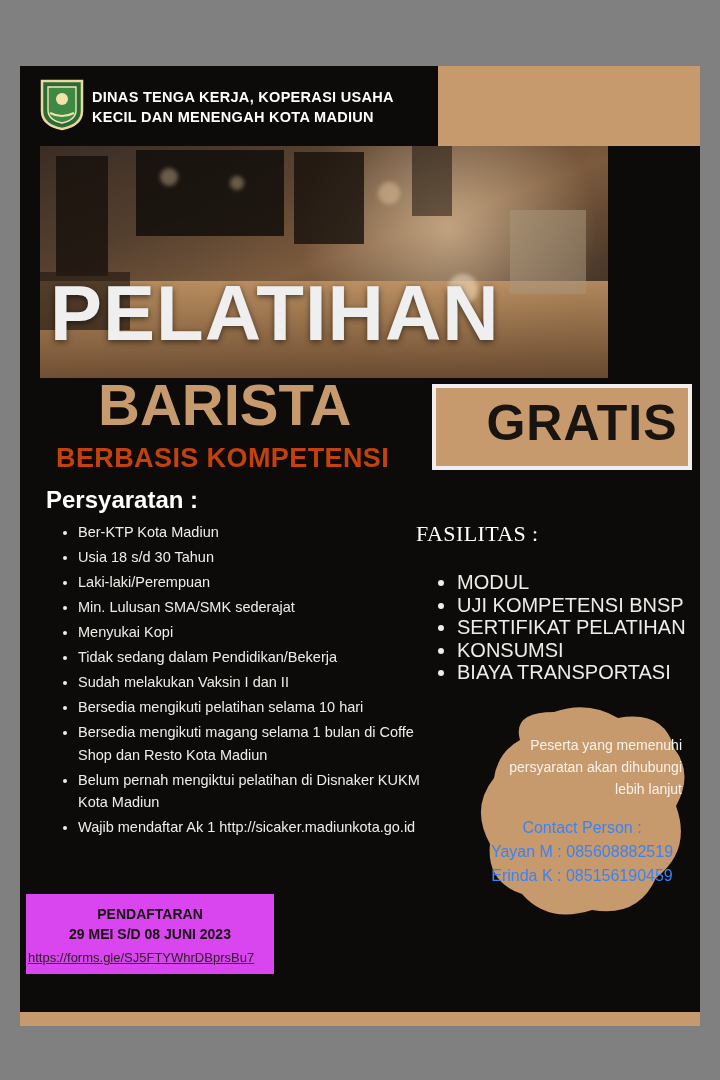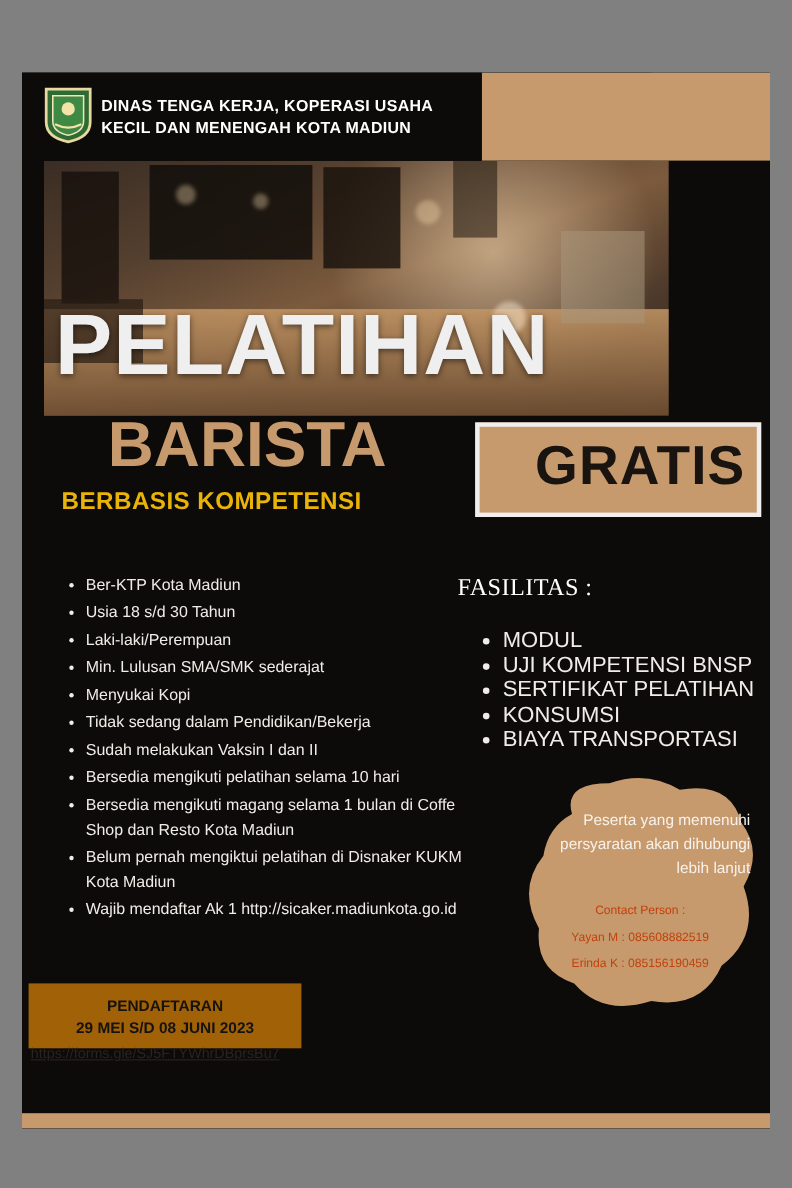--- a/index.html
+++ b/index.html
@@ -106,22 +106,22 @@
     font-size: 58px;
     font-weight: bold;
     letter-spacing: 0px;
     line-height: 58px;
     z-index: 6;
     margin-left: 44px;
   }
   .title-sub {
     position: absolute;
     left: 36px; top: 377px;
-    color: #eab308;
-    font-size: 22px;
+    color: #c2410c;
+    font-size: 27px;
     font-weight: bold;
     letter-spacing: 0.4px;
     z-index: 6;
   }
   .gratis-box {
     position: absolute;
     left: 412px; top: 318px;
     width: 252px; height: 78px;
     background: #c79a6d;
     border: 4px solid #efefef;
@@ -192,31 +192,31 @@
     color: #f7f2ec;
     font-size: 14px;
     line-height: 22px;
     z-index: 4;
   }
   .blob-contact {
     position: absolute;
     left: 462px; top: 750px;
     width: 200px;
     text-align: center;
-    color: #c2410c;
-    font-size: 11px;
+    color: #3b82f6;
+    font-size: 16px;
     line-height: 24px;
     z-index: 4;
   }
   
   .reg-box {
     position: absolute;
     left: 6px; top: 828px;
-    width: 248px; height: 59px;
-    background: #a16207;
+    width: 248px; height: 80px;
+    background: #d946ef;
   }
   .reg-title {
     position: absolute;
     left: 0; top: 10px;
     width: 248px;
     text-align: center;
     color: #161210;
     font-size: 14px;
     font-weight: bold;
     line-height: 20px;
@@ -274,20 +274,21 @@
   </div>
 
   <div class="title-pelatihan">PELATIHAN</div>
   <div class="title-barista">BARISTA</div>
   <div class="title-sub">BERBASIS KOMPETENSI</div>
 
   <div class="gratis-box">
     <div class="gratis-text">GRATIS</div>
   </div>
 
+  <div class="persyaratan-title">Persyaratan :</div>
   <ul class="req-list" id="req-list">
       <li>Ber-KTP Kota Madiun</li>
       <li>Usia 18 s/d 30 Tahun</li>
       <li>Laki-laki/Perempuan</li>
       <li>Min. Lulusan SMA/SMK sederajat</li>
       <li>Menyukai Kopi</li>
       <li>Tidak sedang dalam Pendidikan/Bekerja</li>
       <li>Sudah melakukan Vaksin I dan II</li>
       <li>Bersedia mengikuti pelatihan selama 10 hari</li>
       <li>Bersedia mengikuti magang selama 1 bulan di Coffe Shop dan Resto Kota Madiun</li>

